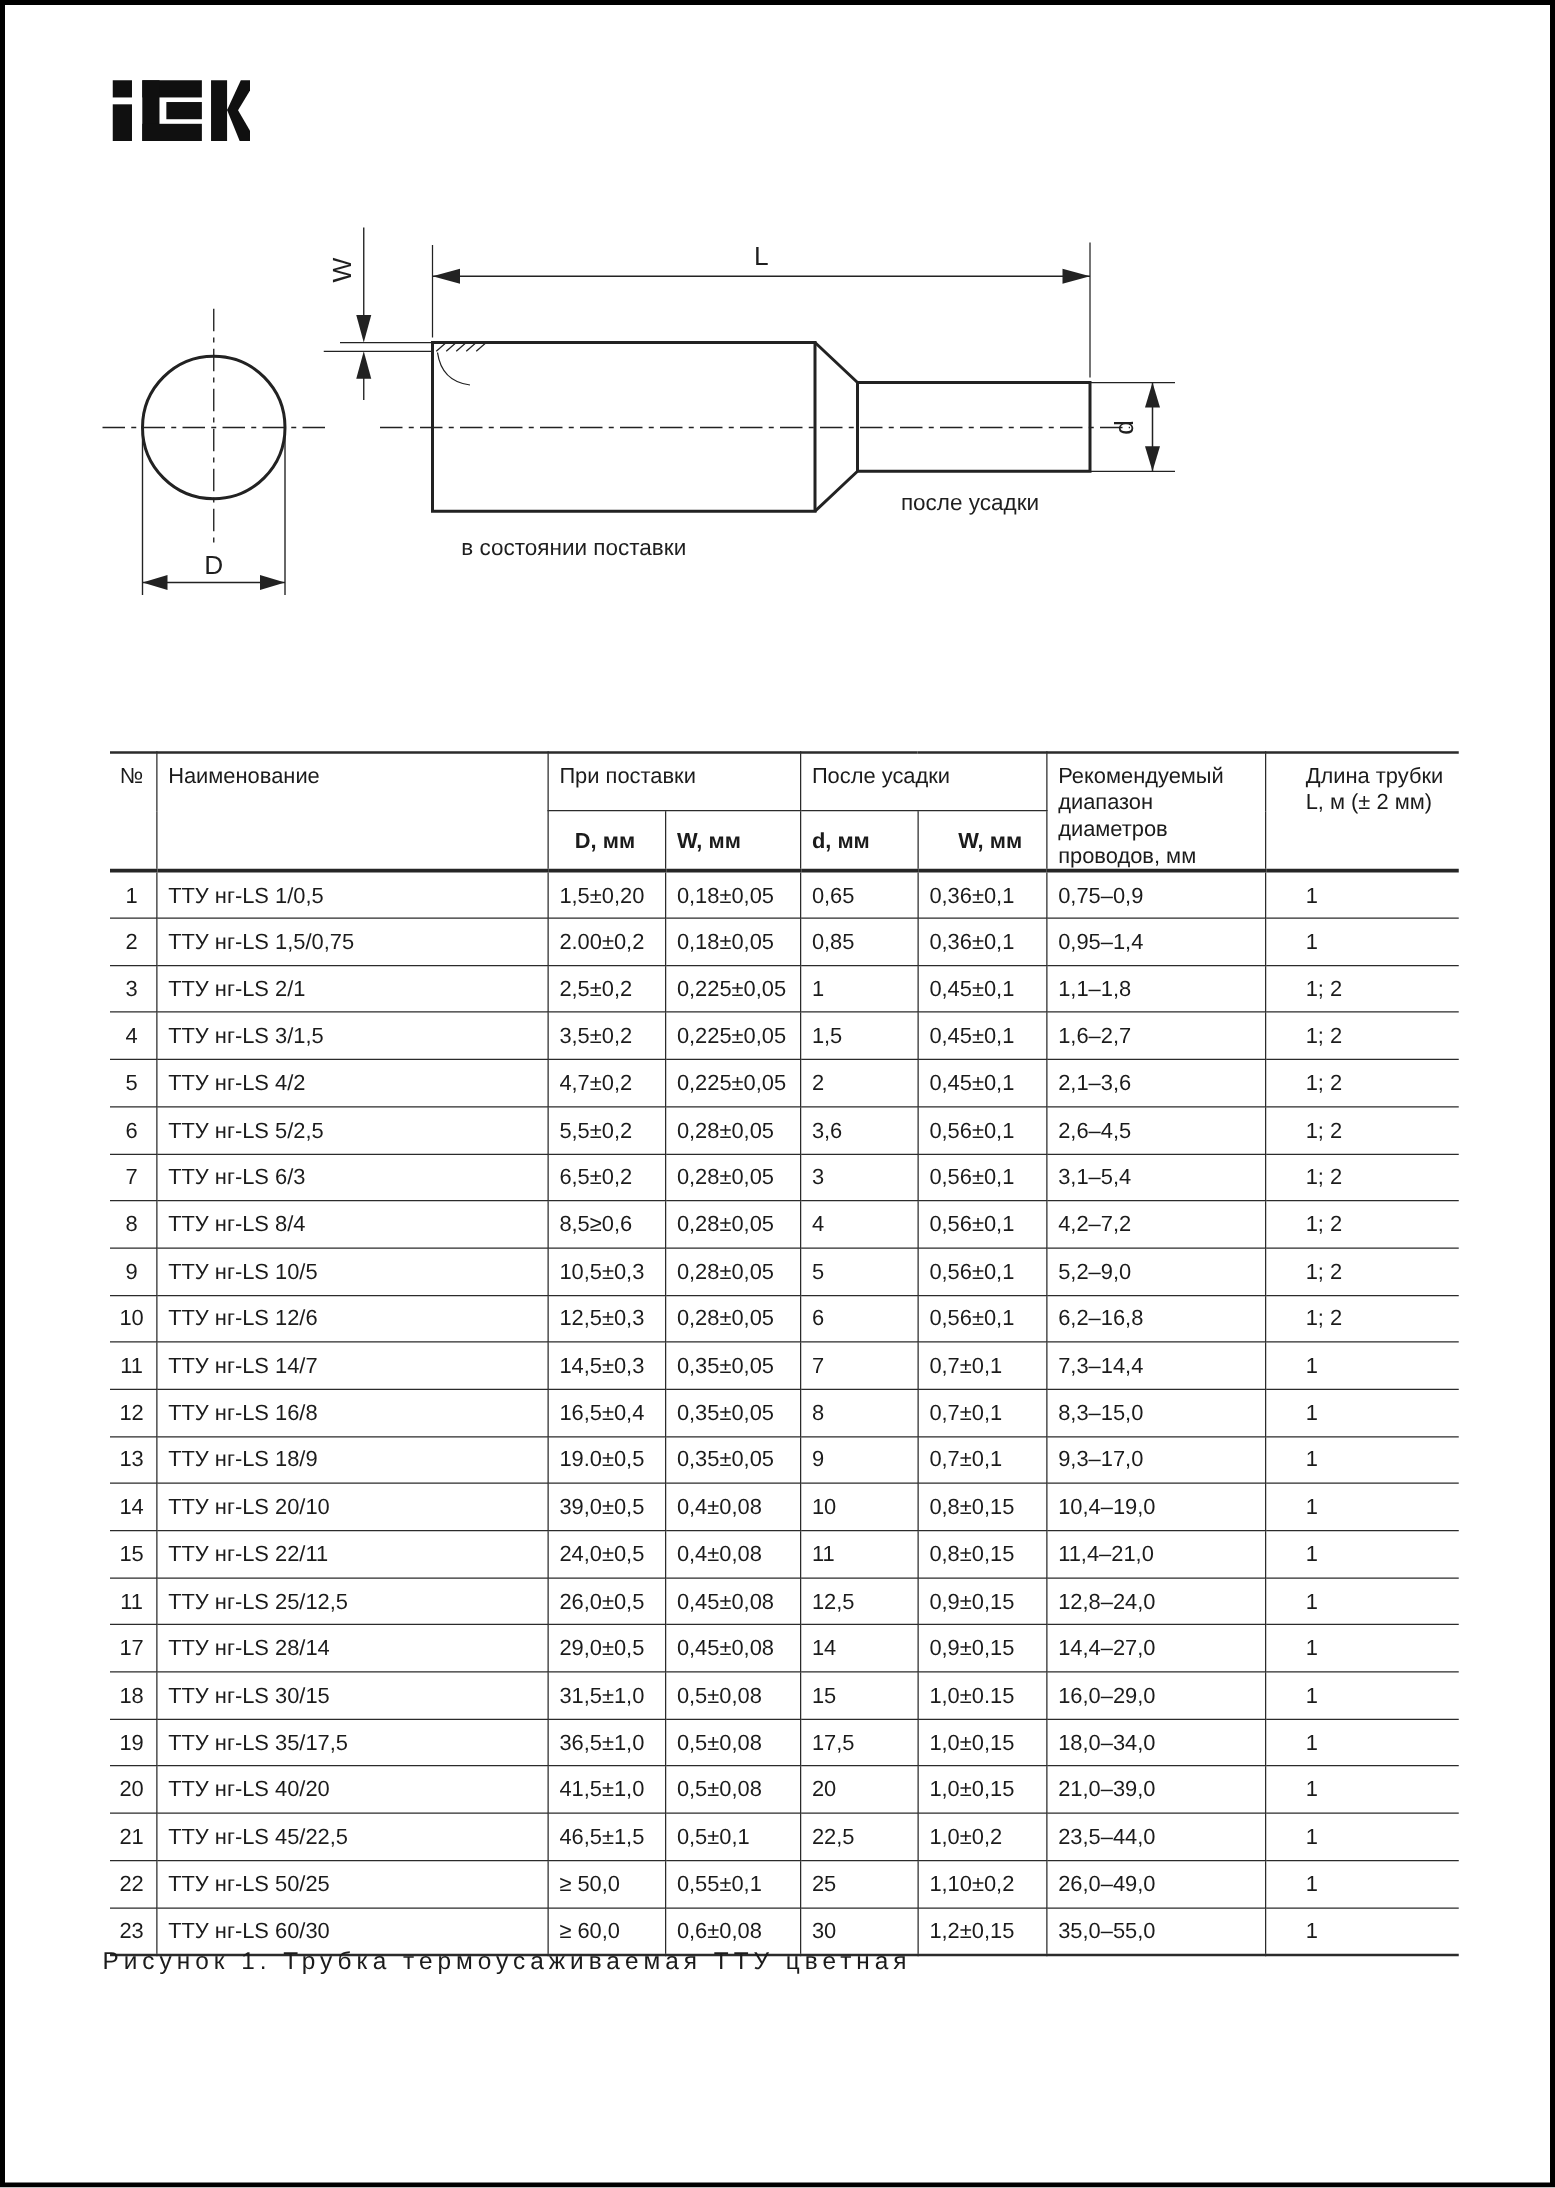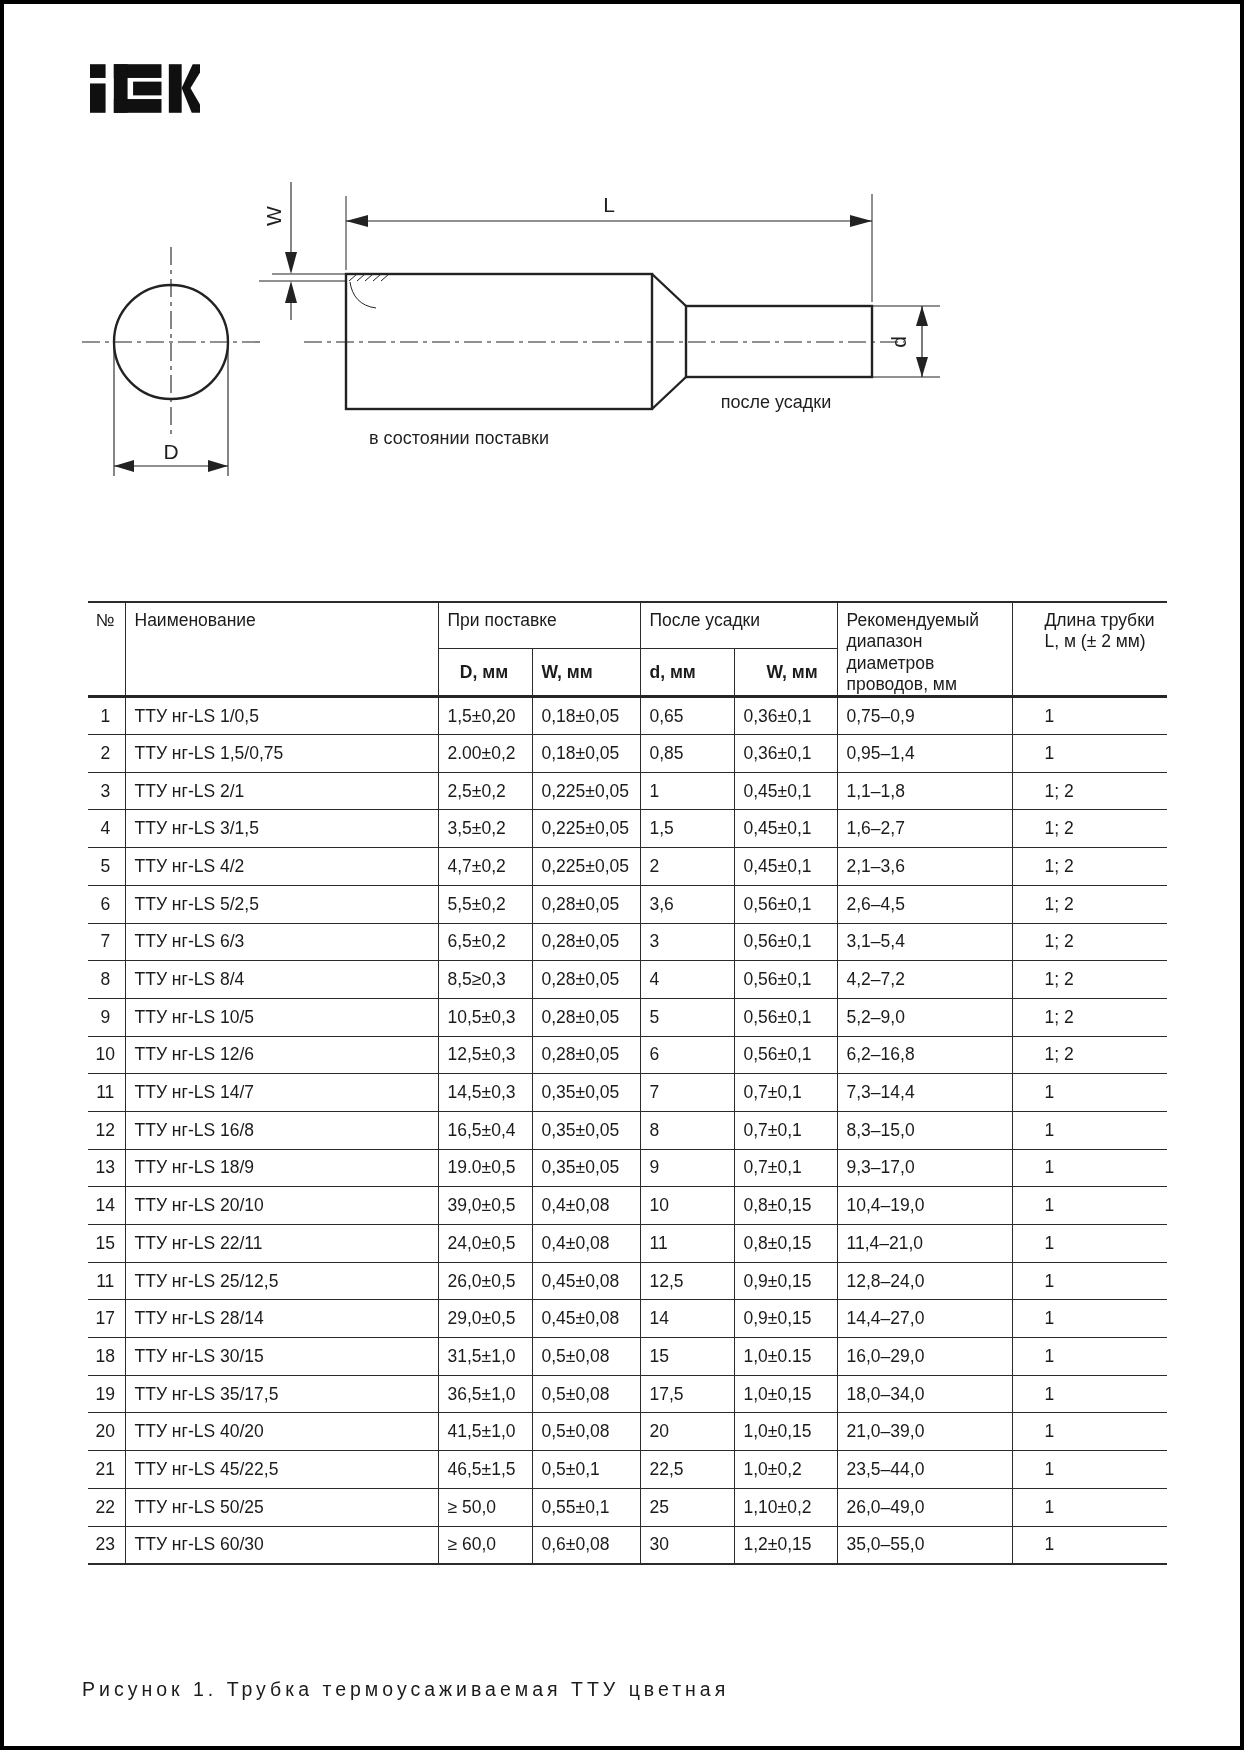--- a/index.html
+++ b/index.html
@@ -43,21 +43,21 @@
   .spec-table thead tr.group-row{height:40px;}
   .spec-table thead tr.sub-row{height:41px;}
   .spec-table thead tr.sub-row th{vertical-align:middle;padding-top:0;font-weight:bold;}
   .spec-table thead th.group-head{border-bottom:1.6px solid #2b2b2b;}
   .spec-table thead tr.sub-row th,
   .spec-table thead th[rowspan]{border-bottom:3px solid #262626;}
   .spec-table tbody tr{height:37.7px;}
   .spec-table tbody td{border-bottom:1.9px solid #2b2b2b;vertical-align:middle;}
 
   .caption{
-    position:absolute;left:78px;top:1674px;
+    position:absolute;left:78px;top:1554px;
     font-size:19.5px;letter-spacing:4px;color:#1b1b1b;
     white-space:nowrap;
   }
 </style>
 </head>
 <body>
 
 <div class="page">
 
   <svg class="logo" viewBox="0 0 120 53" aria-label="iEK">
@@ -141,21 +141,21 @@
         <col style="width:108px">
       <col style="width:94px">
         <col style="width:103px">
         <col style="width:175px">
         <col style="width:155px">
     </colgroup>
     <thead>
       <tr class="group-row">
         <th rowspan="2">№</th>
         <th rowspan="2">Наименование</th>
-        <th colspan="2" class="group-head">При поставке</th>
+        <th colspan="2" class="group-head">При поставки</th>
         <th colspan="2" class="group-head">После усадки</th>
         <th rowspan="2">Рекомендуемый диапазон диаметров проводов, мм</th>
         <th rowspan="2">Длина трубки L, м (± 2 мм)</th>
       </tr>
       <tr class="sub-row">
         <th>D, мм</th>
         <th>W, мм</th>
         <th>d, мм</th>
         <th>W, мм</th>
       </tr>
@@ -227,21 +227,21 @@
           <td>6,5±0,2</td>
           <td>0,28±0,05</td>
           <td>3</td>
           <td>0,56±0,1</td>
           <td>3,1–5,4</td>
           <td>1; 2</td>
         </tr>
         <tr>
           <td>8</td>
           <td>ТТУ нг-LS 8/4</td>
-          <td>8,5≥0,3</td>
+          <td>8,5≥0,6</td>
           <td>0,28±0,05</td>
           <td>4</td>
           <td>0,56±0,1</td>
           <td>4,2–7,2</td>
           <td>1; 2</td>
         </tr>
         <tr>
           <td>9</td>
           <td>ТТУ нг-LS 10/5</td>
           <td>10,5±0,3</td>

